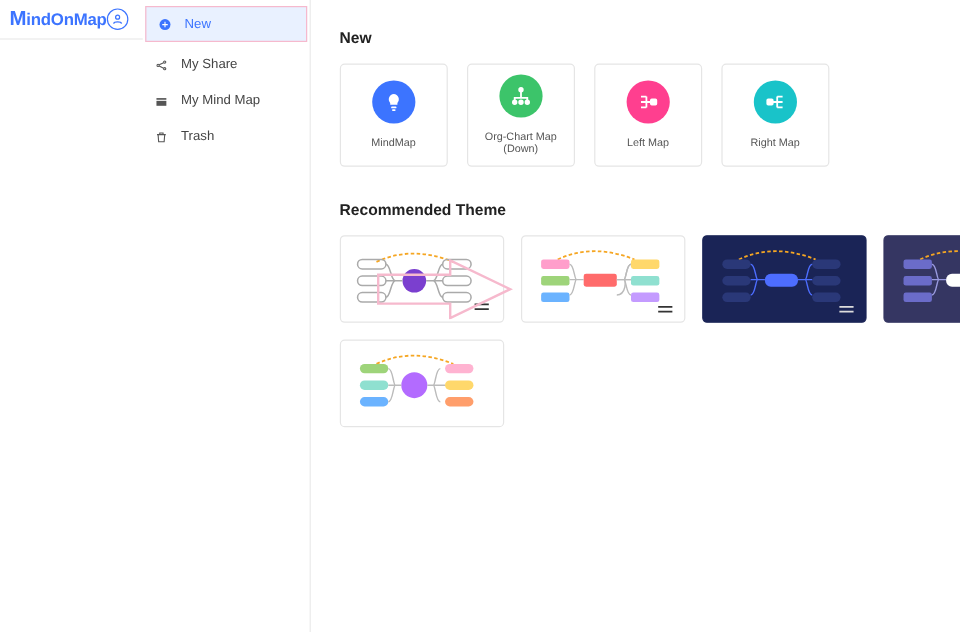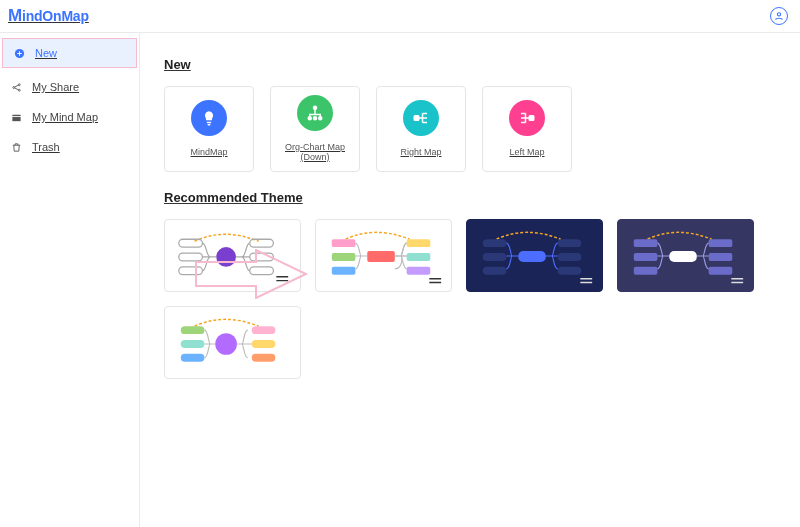--- a/index.html
+++ b/index.html
@@ -1,17 +1,17 @@
 <!DOCTYPE html>
 <html><head>
 <meta charset="utf-8">
 <style>
   * { box-sizing: border-box; margin: 0; padding: 0; }
   html, body { width: 800px; height: 527px; font-family: -apple-system, "Segoe UI", Arial, sans-serif; background: #fff; color: #333; }
-  .app { display: flex; flex-direction: column; width: 800px; height: 527px; text-decoration: underline; }
+  .app { display: flex; flex-direction: row; width: 800px; height: 527px; }
   .header { height: 33px; border-bottom: 1px solid #eaeaea; display: flex; align-items: center; justify-content: space-between; padding: 0 12px 0 8px; }
   .logo { font-weight: 700; font-size: 14px; color: #3c74ff; letter-spacing: -0.2px; }
   .logo .m { color: #3c74ff; font-size: 17px; font-weight: 800; }
   .user-icon { width: 18px; height: 18px; border-radius: 50%; border: 1.5px solid #3c74ff; display: flex; align-items: center; justify-content: center; }
   .user-icon svg { display:block; }
   .body { flex: 1; display: flex; overflow: hidden; }
   .sidebar { width: 140px; border-right: 1px solid #eaeaea; padding-top: 4px; }
   .side-item { height: 30px; display: flex; align-items: center; padding: 0 10px; font-size: 11px; color: #444; gap: 10px; cursor: pointer; }
   .side-item .ic { width: 12px; display:flex; justify-content:center; color:#555;}
   .side-item.new-item { background: #e9f1ff; color: #3c74ff; margin: 1px 2px 4px 2px; border: 1px solid #f6b9cd; }
@@ -120,42 +120,42 @@
                 <circle cx="12" cy="19" r="2" fill="#fff"></circle>
                 <circle cx="19" cy="19" r="2" fill="#fff"></circle>
                 <path d="M12 11v3"></path>
               </svg>
           </div>
           <div class="tpl-label">Org-Chart Map (Down)</div>
         </div>
 
 
         <div class="tpl-card">
+          <div class="tpl-icon" style="background:#ff3f8f">
+            <svg width="18" height="18" viewBox="0 0 24 24" fill="none" stroke="#fff" stroke-width="2">
+                <rect x="15" y="9" width="6" height="6" rx="1" fill="#fff"></rect>
+                <path d="M15 12h-5M10 6v12M10 6H4M10 12H4M10 18H4"></path>
+              </svg>
+          </div>
+          <div class="tpl-label">Left Map</div>
+        </div>
+
+        <div class="tpl-card">
           <div class="tpl-icon" style="background:#19c3c9">
             <svg width="18" height="18" viewBox="0 0 24 24" fill="none" stroke="#fff" stroke-width="2">
                 <rect x="3" y="9" width="6" height="6" rx="1" fill="#fff"></rect>
                 <path d="M9 12h5M14 6v12M14 6h6M14 12h6M14 18h6"></path>
               </svg>
           </div>
           <div class="tpl-label">Right Map</div>
         </div>
-
-        <div class="tpl-card">
-          <div class="tpl-icon" style="background:#ff3f8f">
-            <svg width="18" height="18" viewBox="0 0 24 24" fill="none" stroke="#fff" stroke-width="2">
-                <rect x="15" y="9" width="6" height="6" rx="1" fill="#fff"></rect>
-                <path d="M15 12h-5M10 6v12M10 6H4M10 12H4M10 18H4"></path>
-              </svg>
-          </div>
-          <div class="tpl-label">Left Map</div>
-        </div>
-      </div>
-
-
-      <div class="section-title" style="margin-top:18px">Recommended Theme</div>
+      </div>
+
+
+      <div class="section-title" style="margin-top:28px">Recommended Theme</div>
 
       <div class="themes">
         <div class="theme-card">
           <svg width="137" height="73" viewBox="0 0 137 73">
             <path d="M30 22 Q60 8 95 22" fill="none" stroke="#f5a623" stroke-width="1.5" stroke-dasharray="3 2"></path>
             <circle cx="62" cy="38" r="10" fill="#7b3fcf"></circle>
             <g fill="none" stroke="#aaa" stroke-width="1.3">
               <rect x="14" y="20" width="24" height="8" rx="4"></rect>
                 <rect x="14" y="34" width="24" height="8" rx="4"></rect>
                 <rect x="14" y="48" width="24" height="8" rx="4"></rect>

